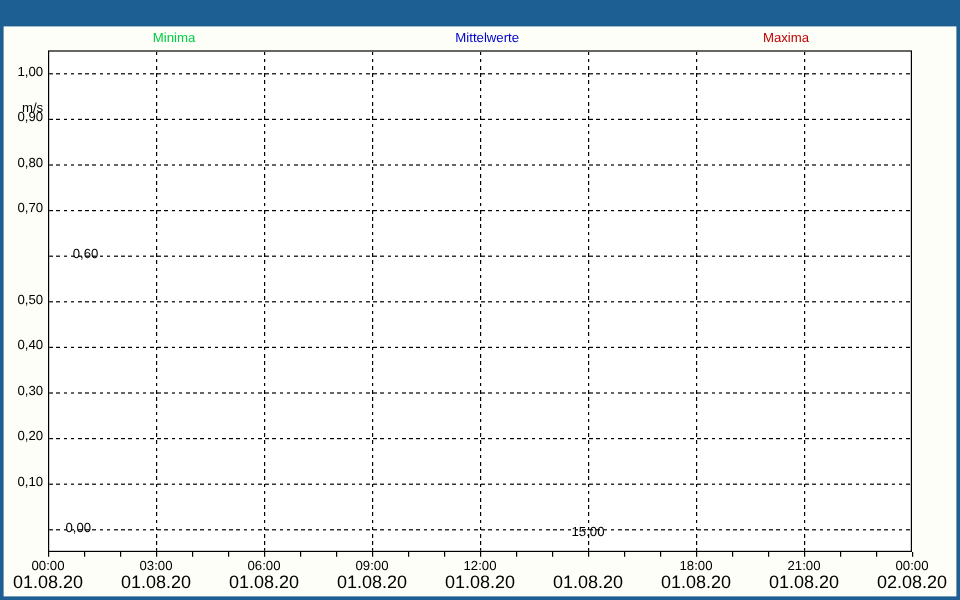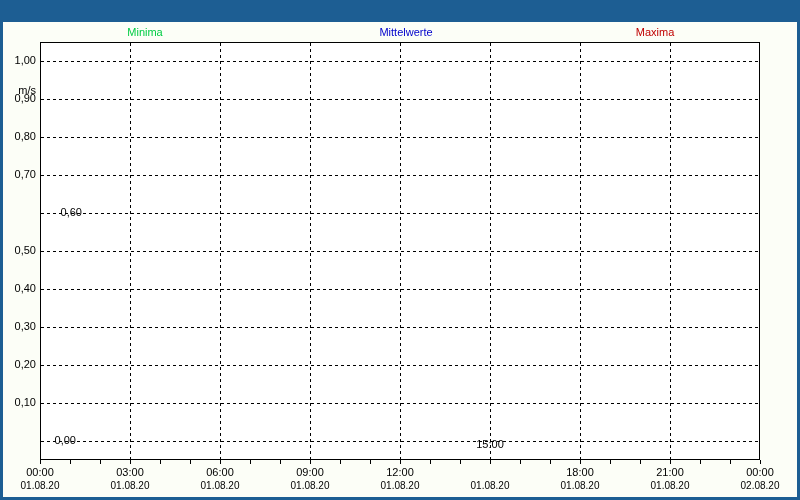--- a/index.html
+++ b/index.html
@@ -50,21 +50,21 @@
   .yunit {
     position: absolute; left: 0; width: 33px;
     text-align: right; font-size: 11px; line-height: 13px; color: #000; margin-top: 44px;
   }
   .xtime {
     position: absolute; transform: translateX(-50%);
     font-size: 11px; line-height: 12px; color: #000; white-space: nowrap;
   }
   .xdate {
     position: absolute; transform: translateX(-50%);
-    font-size: 10px; line-height: 12px; color: #000; white-space: nowrap;
+    font-size: 15px; line-height: 12px; color: #000; white-space: nowrap;
   }
   .legend-item {
     position: absolute; top: 4px; transform: translateX(-50%);
     font-size: 11px; line-height: 13px; white-space: nowrap;
   }
 </style>
 </head>
 <body>
 
 <div id="frame">

